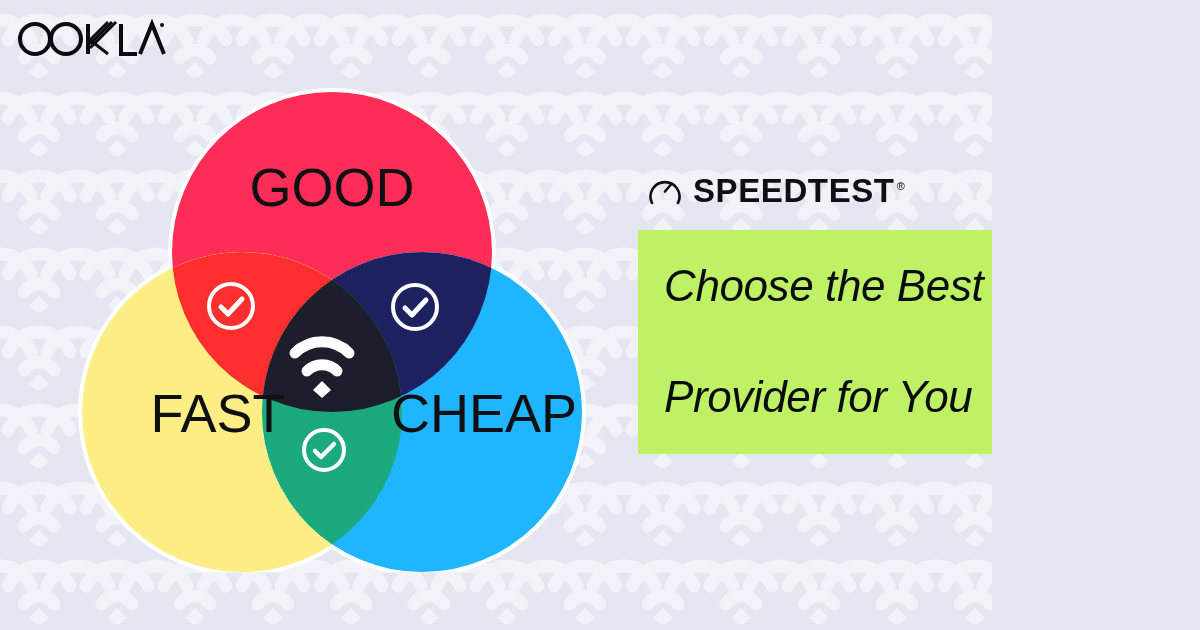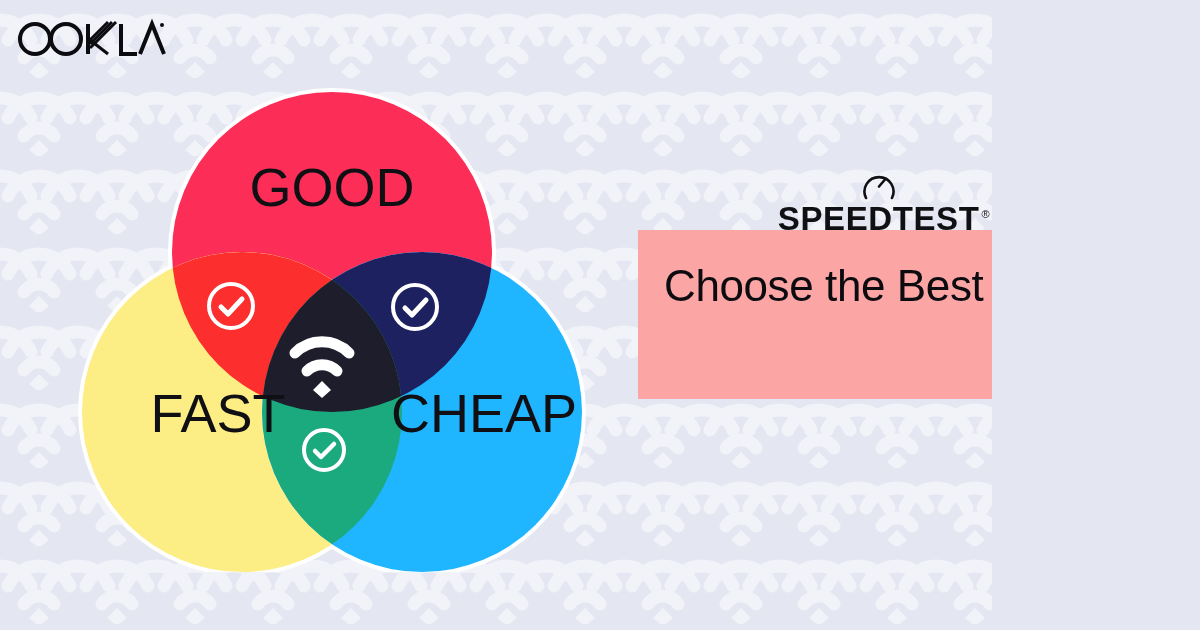--- a/index.html
+++ b/index.html
@@ -47,21 +47,20 @@
     left: 638px;
     top: 168px;
     width: 482px;
   }
   .speedtest-lockup {
     display: flex;
     align-items: center;
     height: 44px;
     margin-left: 10px;
     margin-bottom: 18px;
-    flex-direction: column;
   }
   .speedtest-gauge {
     width: 34px;
     height: 34px;
     margin-right: 11px;
     flex: none;
   }
   .speedtest-word {
     font-family: "Liberation Sans", sans-serif;
     font-weight: bold;
@@ -71,24 +70,25 @@
     line-height: 1;
   }
   .speedtest-tm {
     font-size: 11px;
     color: #101014;
     vertical-align: super;
     margin-left: 2px;
     font-weight: normal;
   }
   .headline-card {
-    background: #fca5a5;
+    background: #bef264;
     width: 479px;
     box-sizing: border-box;
     padding: 28px 36px 30px 26px;
+    font-style: italic;
   }
   .headline {
     margin: 0;
     font-family: "Liberation Sans", sans-serif;
     font-weight: normal;
     font-size: 44px;
     line-height: 1.26;
     letter-spacing: -0.4px;
     color: #0c0c10;
   }
@@ -229,17 +229,18 @@
       </svg>
       <div class="speedtest-word">
         <span>SPEEDTEST</span><span class="speedtest-tm">®</span>
       </div>
     </div>
 
     <div class="headline-card">
       <h1 class="headline">
         <span>Choose the Best</span><br>
         <br>
+        <span>Provider for You</span>
       </h1>
     </div>
 
   </div>
 </div>
 
 </body></html>

